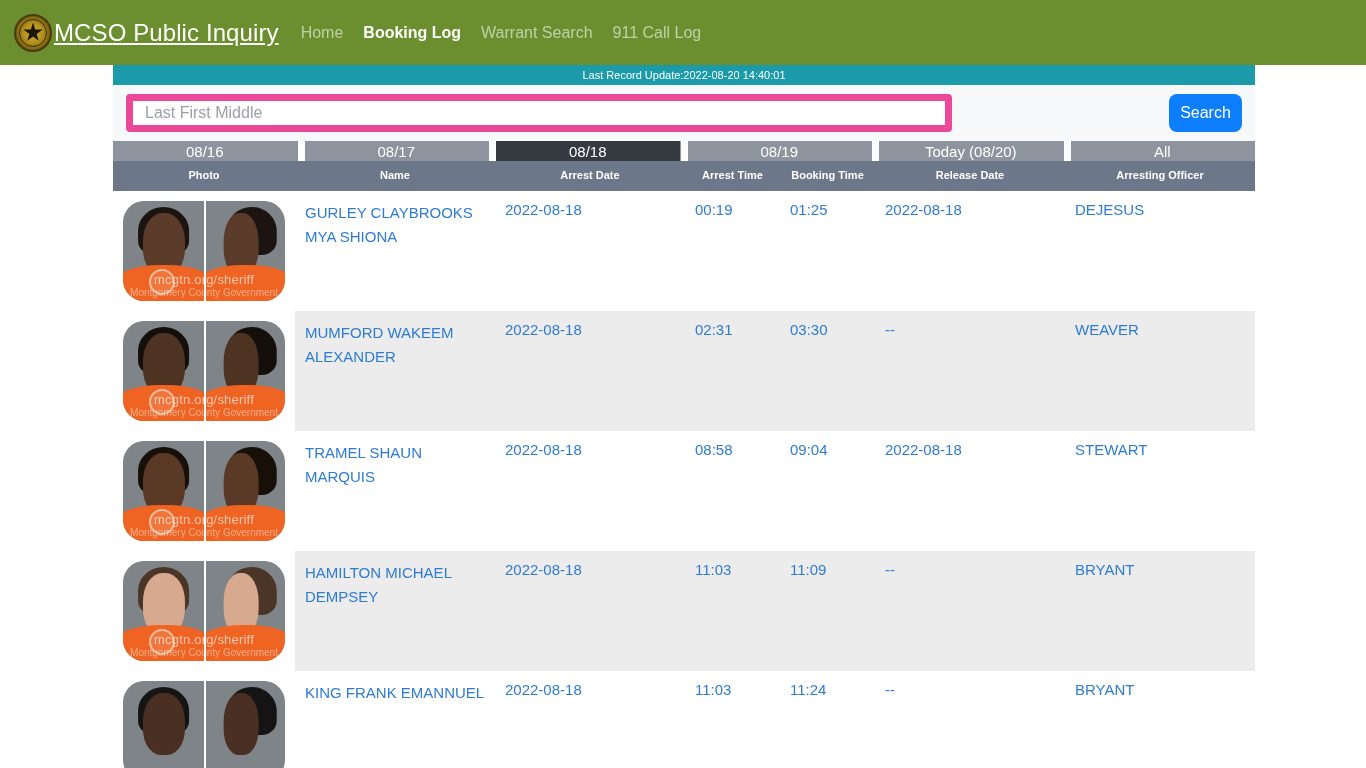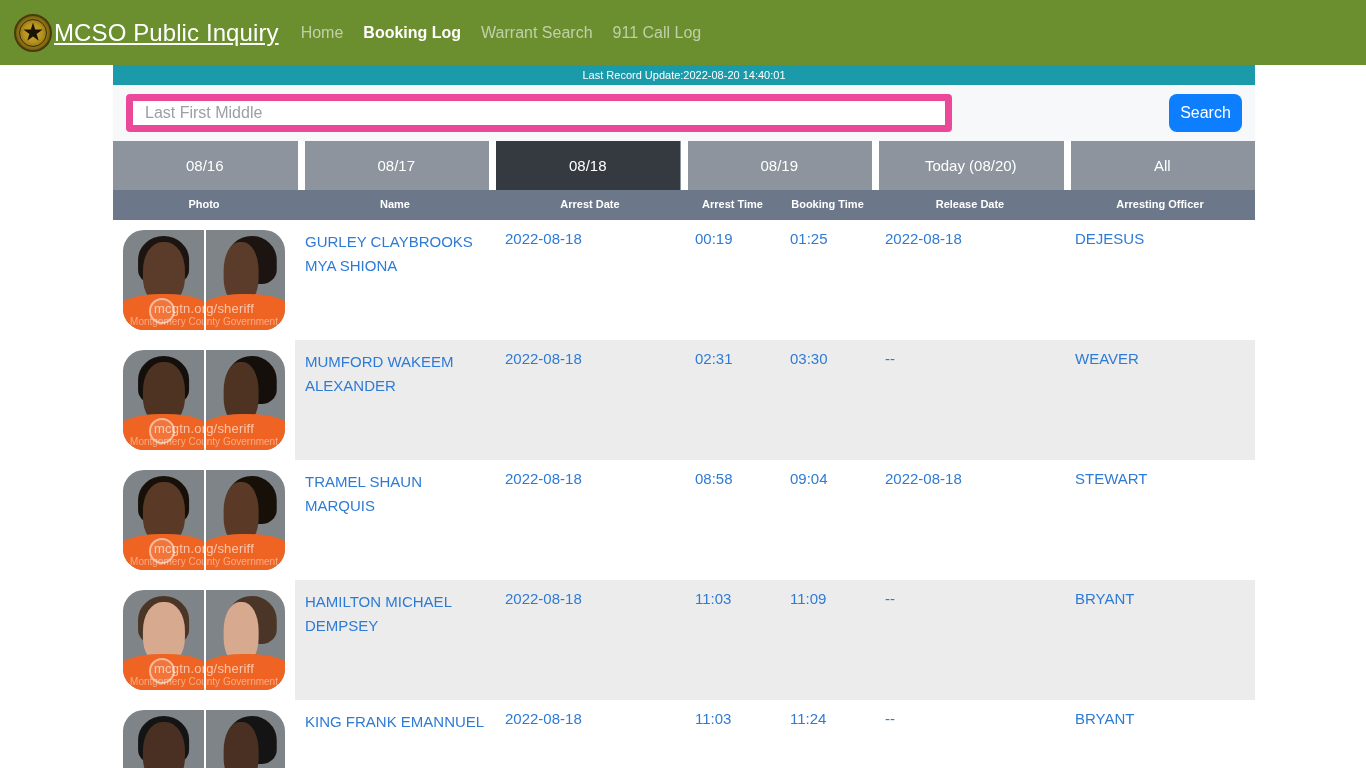--- a/index.html
+++ b/index.html
@@ -118,21 +118,21 @@
     border-radius: 8px;
     font-size: 16px;
     cursor: pointer;
     font-family: "Liberation Sans", sans-serif;
   }
 
   
   .tabs {
     display: flex;
     width: 1142px;
-    height: 49px;
+    height: 20px;
     gap: 7px;
   }
   .tab {
     flex: 1 1 0;
     background: #8d949e;
     color: #ffffff;
     font-size: 15px;
     display: flex;
     align-items: center;
     justify-content: center;

